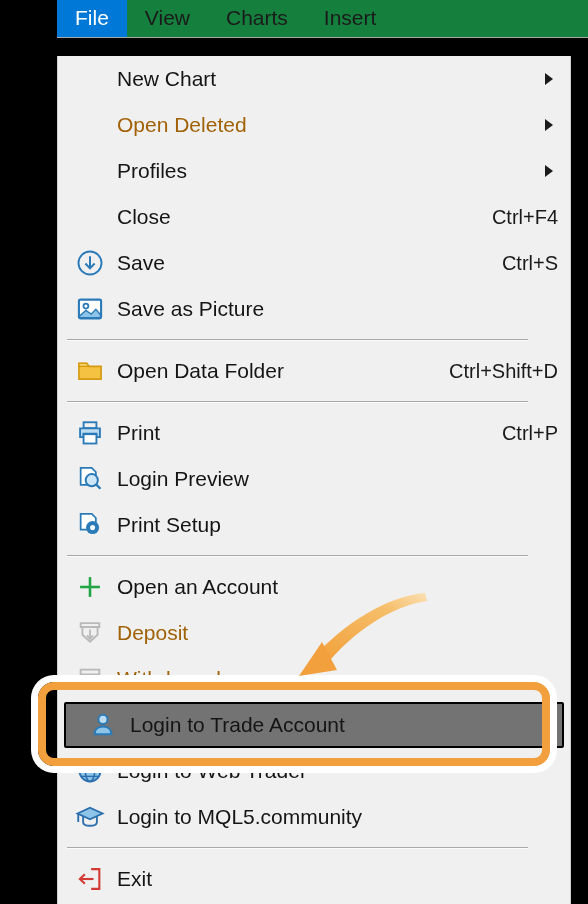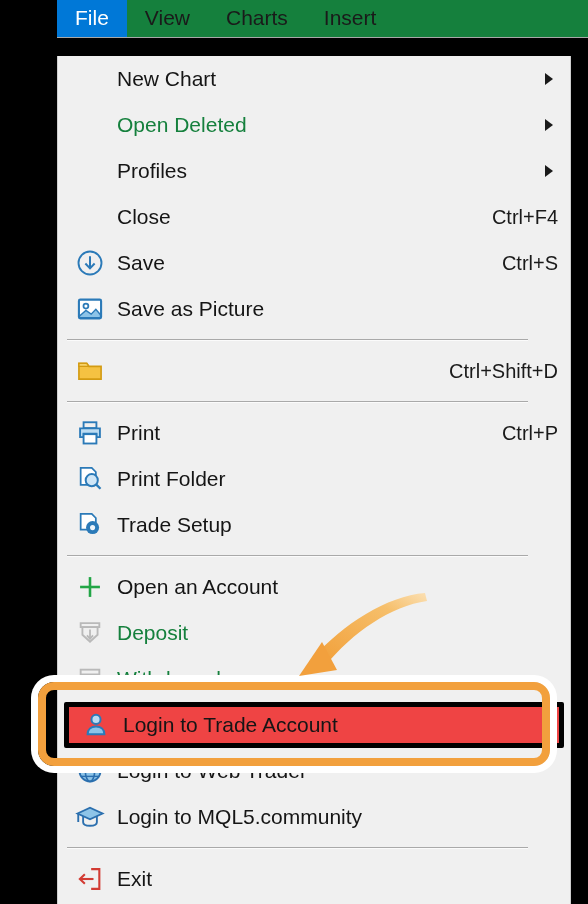--- a/index.html
+++ b/index.html
@@ -49,21 +49,21 @@
     padding-left:9px;
   }
   .mi .icon{
     width:46px;min-width:46px;height:46px;
     display:flex;align-items:center;justify-content:center;
   }
   .mi .label{
     font-size:21px;color:#151515;white-space:nowrap;
     margin-left:4px;
   }
-  .mi.disabled .label{color:#15803d;}
+  .mi.disabled .label{color:#a16207;}
   .mi .shortcut{
     position:absolute;right:12px;top:50%;transform:translateY(-50%);
     font-size:20px;color:#1a1a1a;white-space:nowrap;text-align:center;
   }
   .mi .submenu-arrow{
     position:absolute;right:17px;top:50%;transform:translateY(-50%);
     width:0;height:0;
     border-left:8px solid #1a1a1a;
     border-top:6px solid transparent;
     border-bottom:6px solid transparent;
@@ -72,25 +72,25 @@
   .sep{
     height:1px;margin:7px 3px 7px 9px;
     background:#a9a9a9;
     border-bottom:1px solid #fbfbfb;
   }
   .sep-wrap{height:16px;display:flex;align-items:center;}
   .sep-wrap .sep{width:461px;margin:0 0 0 9px;}
 
   
   .mi.highlight{
-    background:#ef4444;
-    border:5px solid #000000;
+    background:#737373;
+    border:2px solid #000000;
     border-radius:2px;
     margin:0 6px 0 6px;
-    padding-left:4px;
+    padding-left:14px;
   }
 
   
   svg{display:block;}
 
   
   .anno-box{
     position:absolute;
     left:38px;top:682px;width:512px;height:84px;
     border:8px solid #f2a03d;
@@ -177,20 +177,21 @@
         <div class="sep"></div>
       </div>
 
     <div class="mi">
       <span class="icon">
         <svg width="28" height="28" viewBox="0 0 24 24">
           <path d="M2.5 5.5 H9.2 L11 8 H21.5 V19 H2.5 Z" fill="#f5c242" stroke="#d39b12" stroke-width="1.4"></path>
           <path d="M2.5 5.5 H9.2 L11 8 H2.5 Z" fill="#f7d36b" stroke="#d39b12" stroke-width="1.2"></path>
         </svg>
       </span>
+      <span class="label">Open Data Folder</span>
       <span class="shortcut">Ctrl+Shift+D</span>
     </div>
 
     <div class="sep-wrap">
         <div class="sep"></div>
       </div>
 
     <div class="mi">
       <span class="icon">
         <svg width="28" height="28" viewBox="0 0 24 24">
@@ -204,34 +205,34 @@
     </div>
 
     <div class="mi">
       <span class="icon">
         <svg width="28" height="28" viewBox="0 0 24 24">
           <path d="M4 2.5 H13.5 L17 6 V17 H4 Z" fill="#ffffff" stroke="#2b7ab8" stroke-width="1.5"></path>
           <circle cx="13.5" cy="13" r="5.2" fill="#cfe6f7" stroke="#2b7ab8" stroke-width="1.7"></circle>
           <line x1="17.4" y1="16.8" x2="21" y2="20.4" stroke="#2b7ab8" stroke-width="2"></line>
         </svg>
       </span>
-      <span class="label">Print Folder</span>
+      <span class="label">Login Preview</span>
     </div>
 
     <div class="mi">
       <span class="icon">
         <svg width="28" height="28" viewBox="0 0 24 24">
           <path d="M4 2.5 H13.5 L17 6 V16 H4 Z" fill="#ffffff" stroke="#2b7ab8" stroke-width="1.5"></path>
           <g fill="#2b7ab8">
             <circle cx="14.2" cy="14.2" r="5.6"></circle>
           </g>
           <circle cx="14.2" cy="14.2" r="2.2" fill="#eef5fb"></circle>
         </svg>
       </span>
-      <span class="label">Trade Setup</span>
+      <span class="label">Print Setup</span>
     </div>
 
     <div class="sep-wrap">
         <div class="sep"></div>
       </div>
 
     <div class="mi">
       <span class="icon">
         <svg width="28" height="28" viewBox="0 0 24 24">
           <line x1="12" y1="3.5" x2="12" y2="20.5" stroke="#22a546" stroke-width="2.2"></line>

